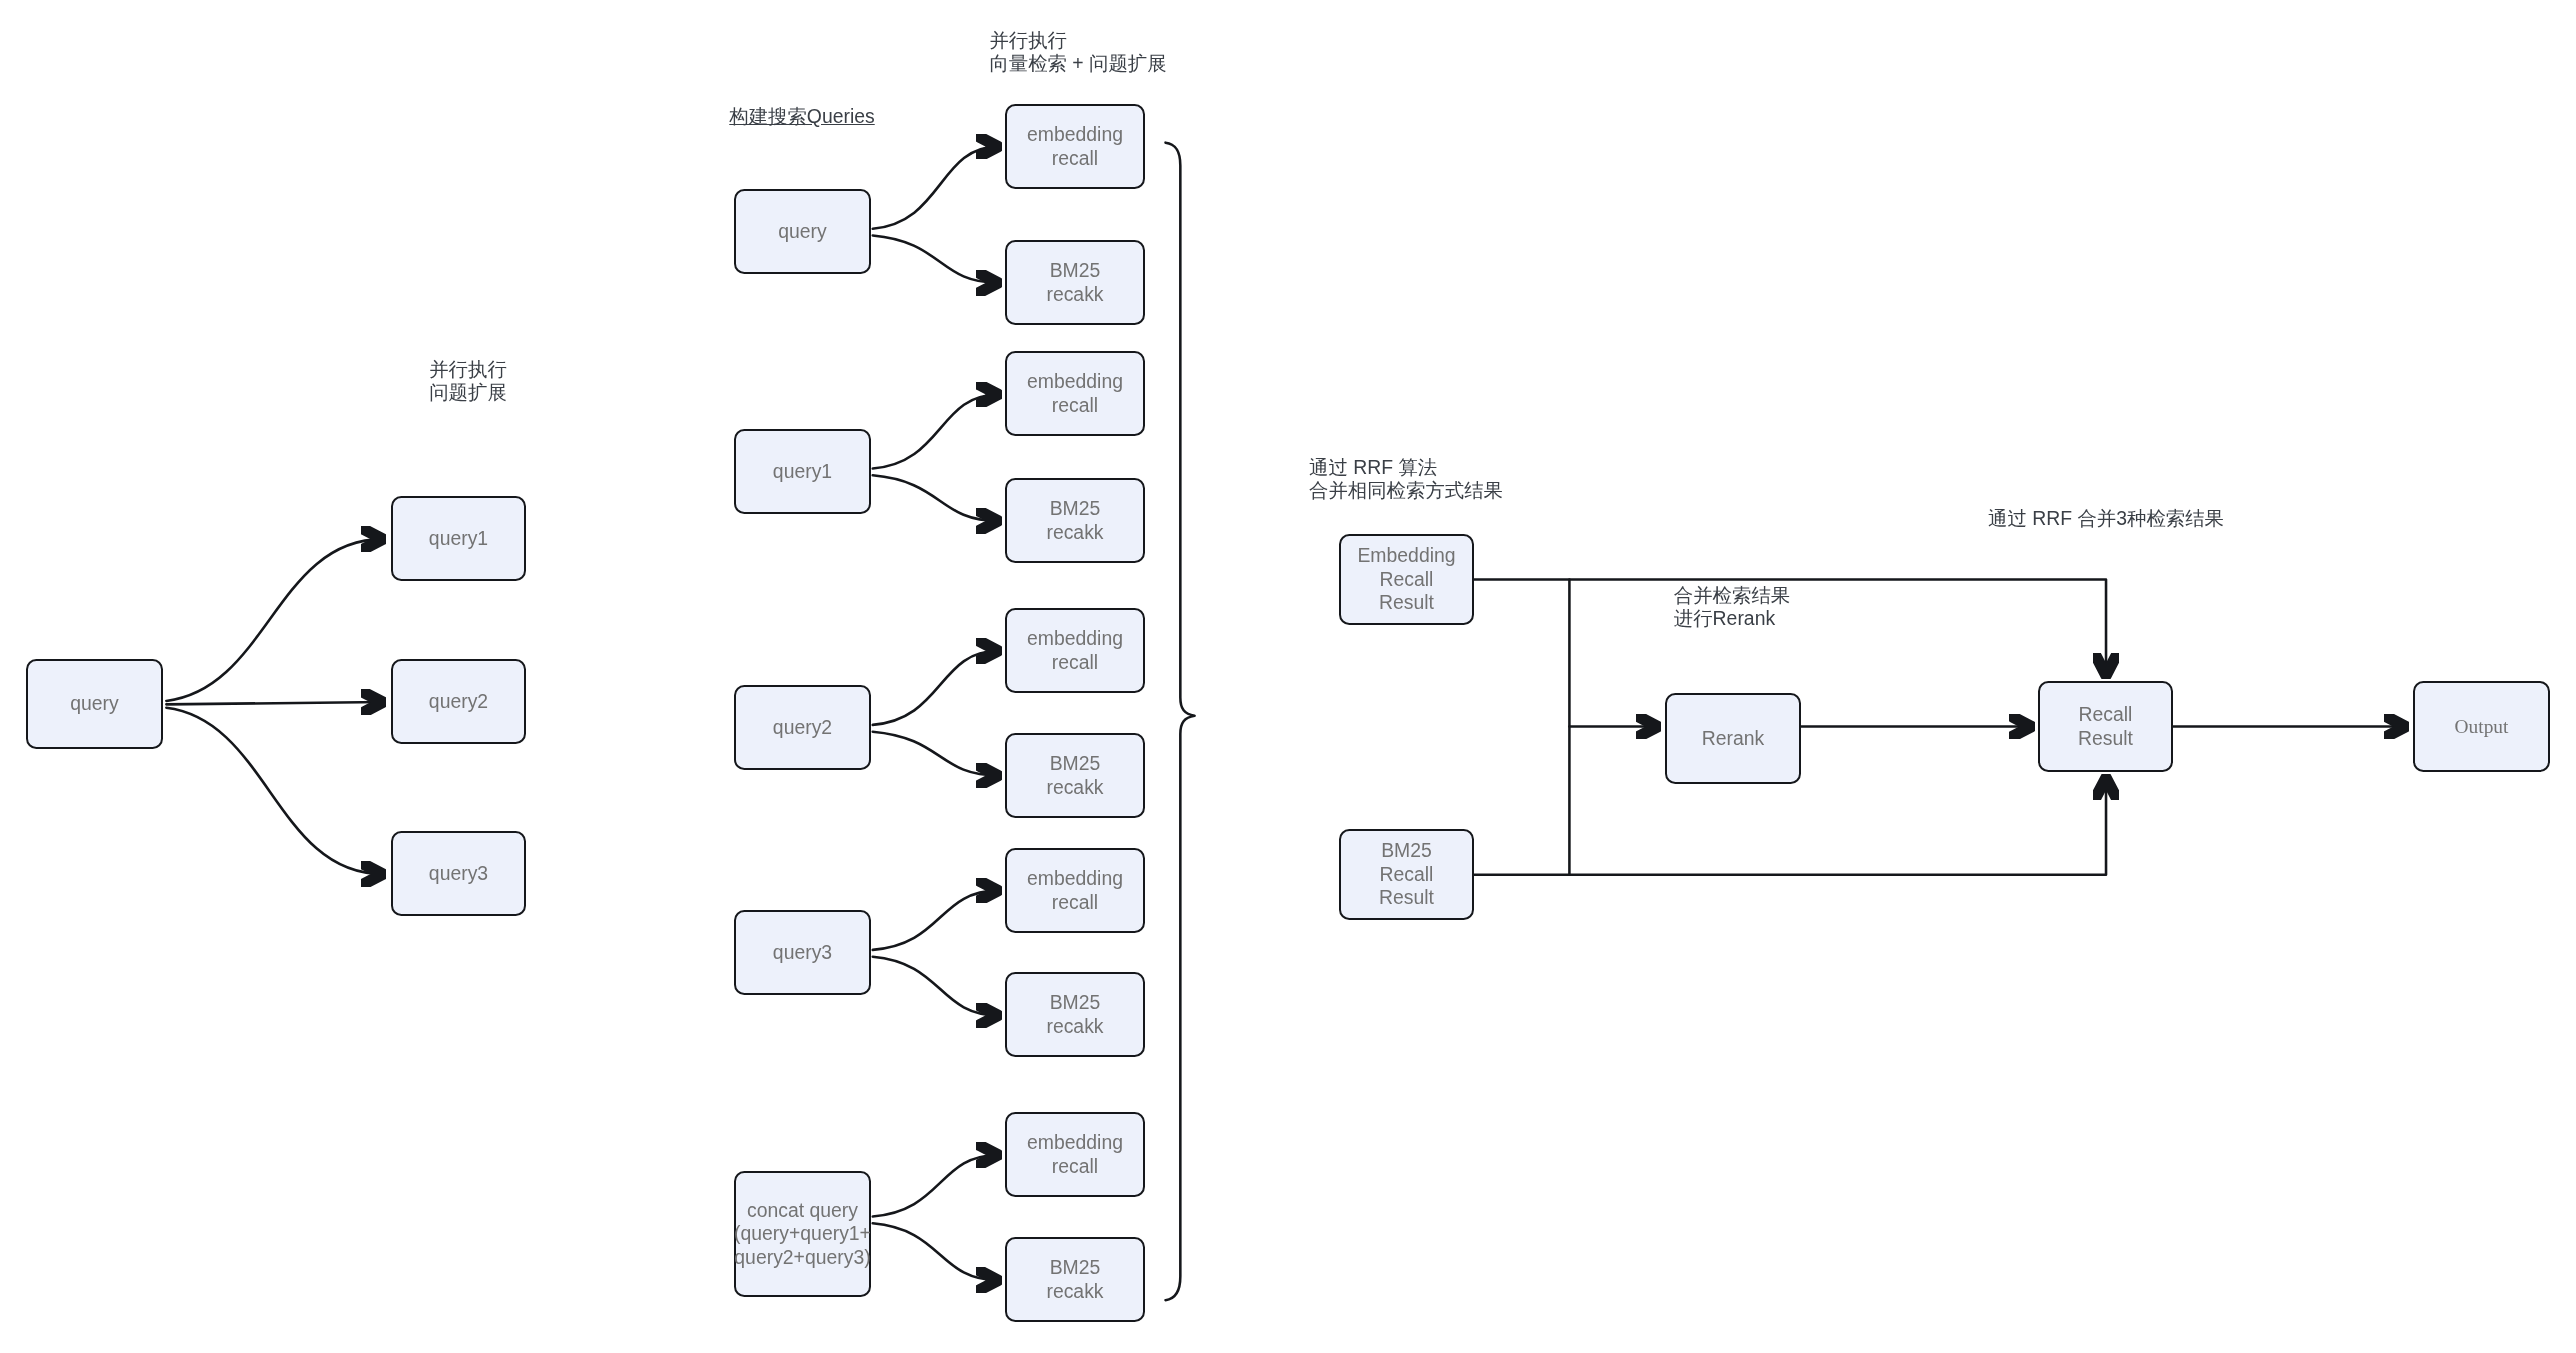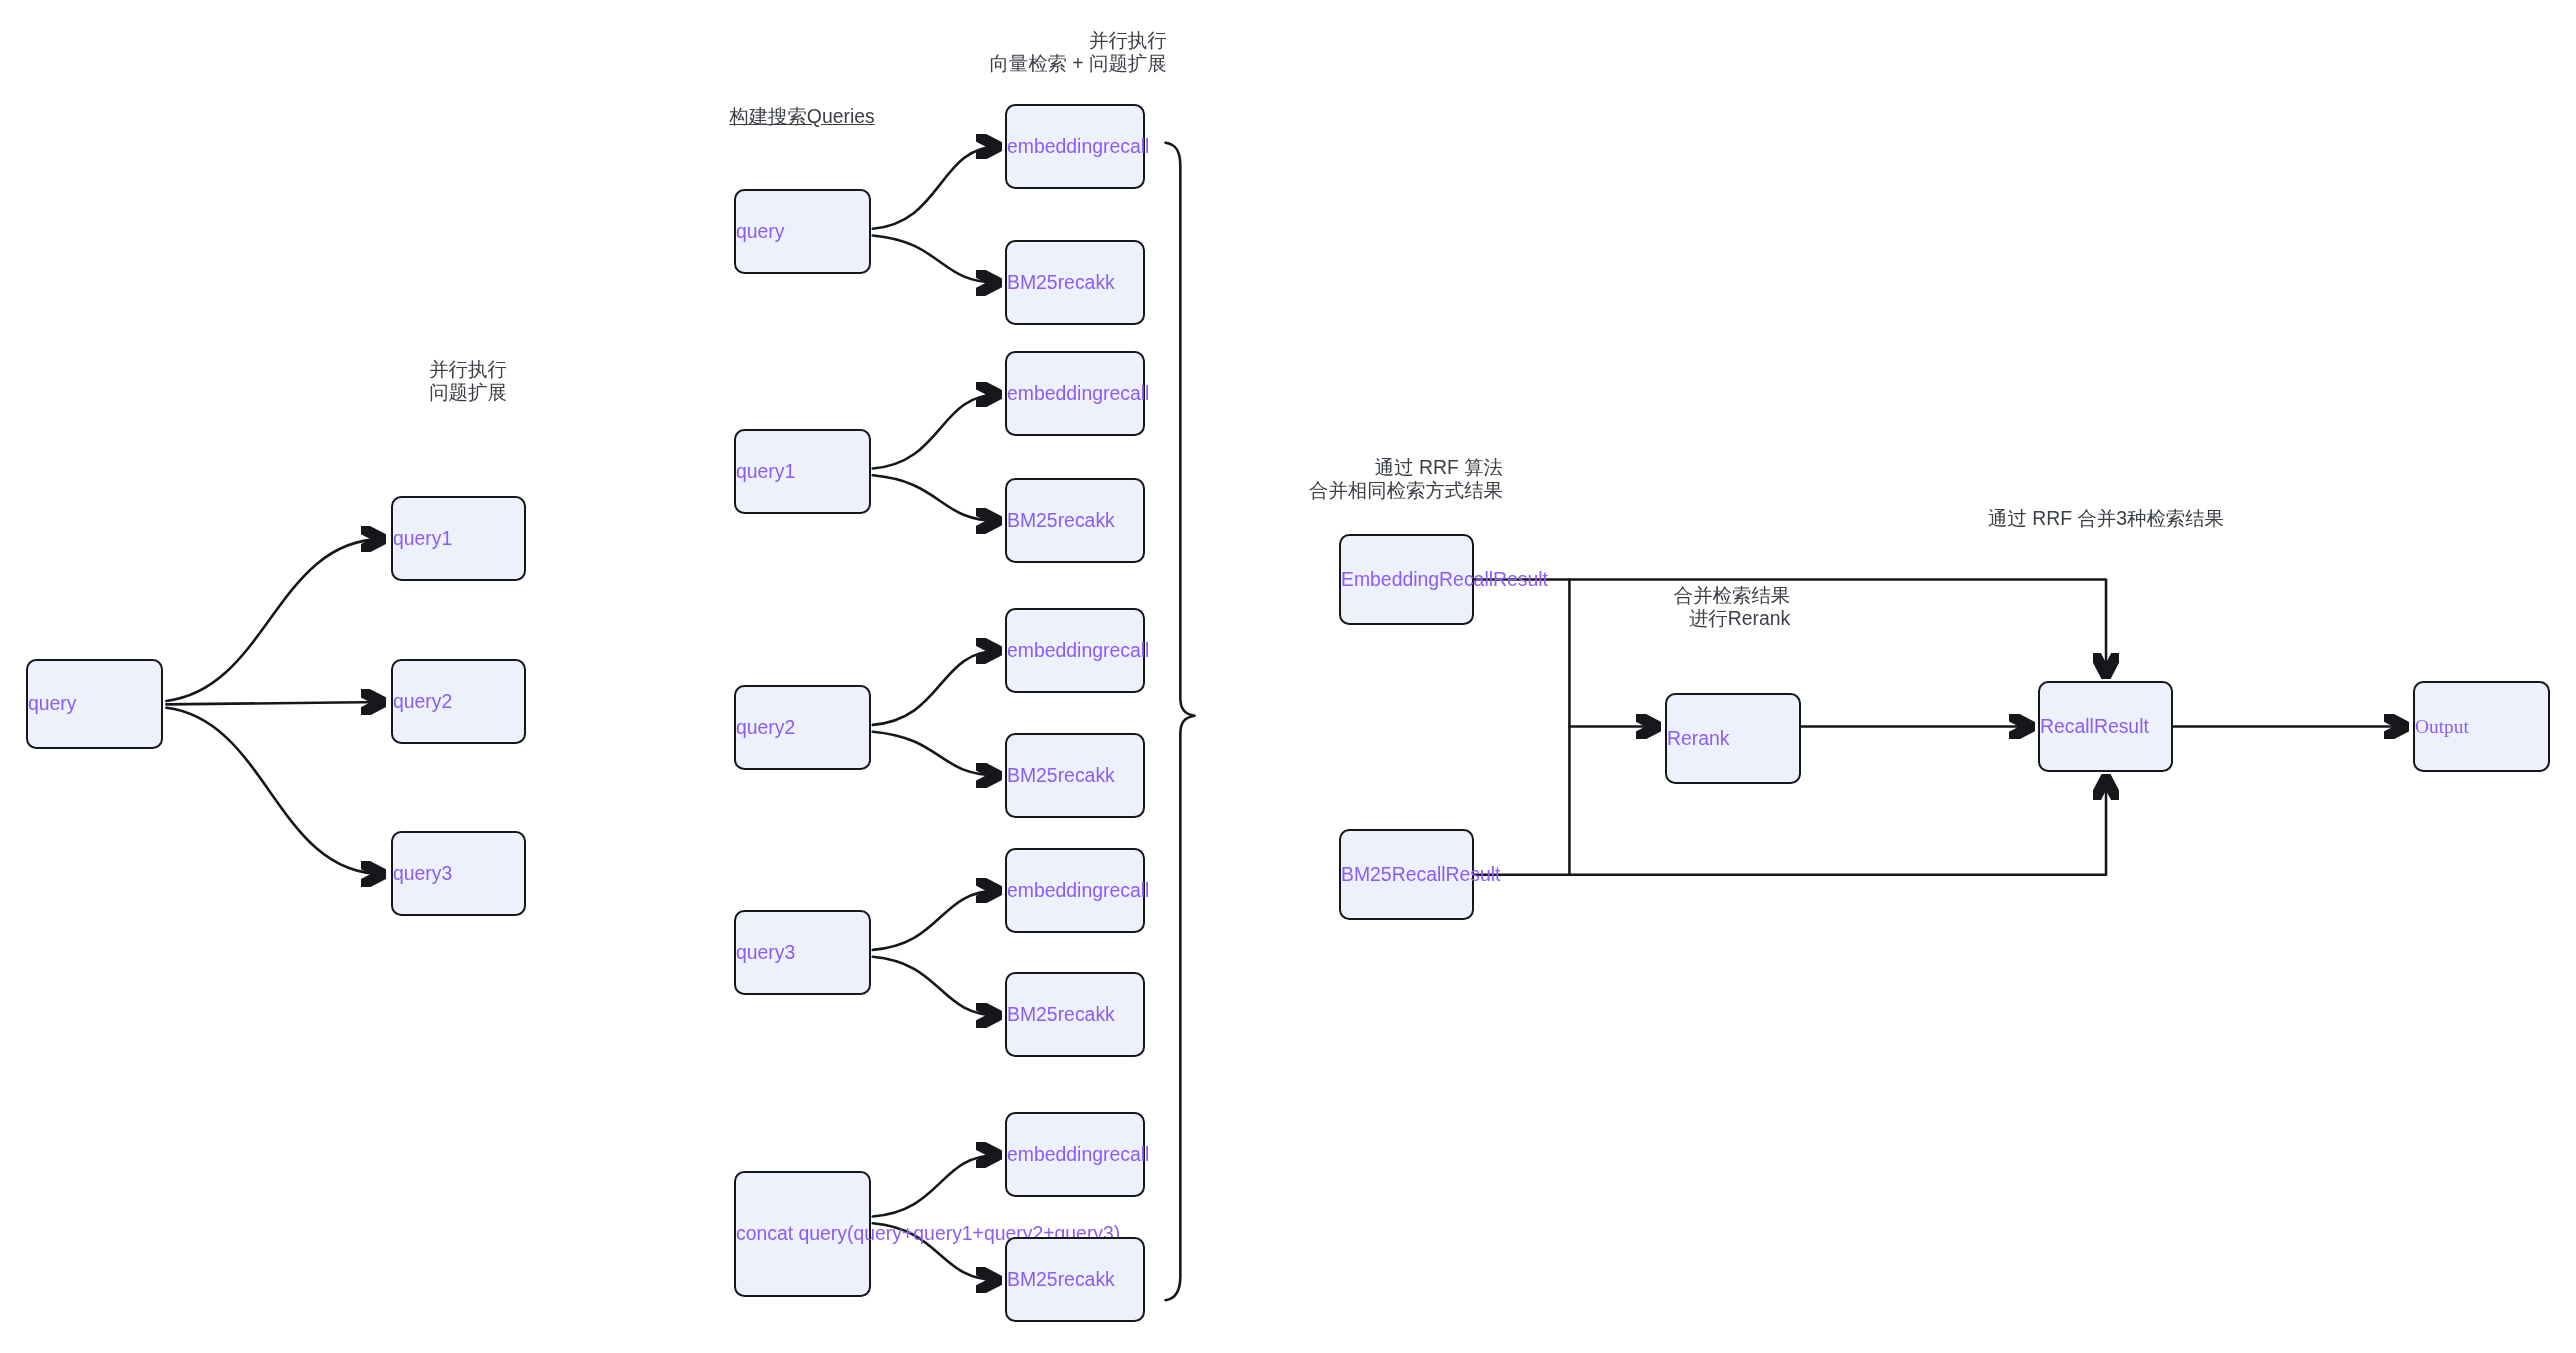--- a/index.html
+++ b/index.html
@@ -31,32 +31,33 @@
     stroke-linecap: round;
     stroke-linejoin: round;
   }
   .node {
     position: absolute;
     box-sizing: border-box;
     background: #edf1fb;
     border: 2.3px solid #15171b;
     border-radius: 10.3px;
     display: flex;
-    flex-direction: row;
+    flex-direction: column;
     align-items: center;
+    justify-content: center;
     font-size: 19.4px;
     line-height: 23.4px;
-    color: #8b5cf6;
+    color: #737373;
     text-align: center;
     white-space: nowrap;
   }
   .float-label {
     position: absolute;
     transform: translateX(-50%);
-    text-align: right;
+    text-align: left;
     font-size: 19.4px;
     line-height: 23.4px;
     color: #3a3f46;
     white-space: nowrap;
   }
 </style>
 </head>
 <body>
 
 <div id="canvas">

